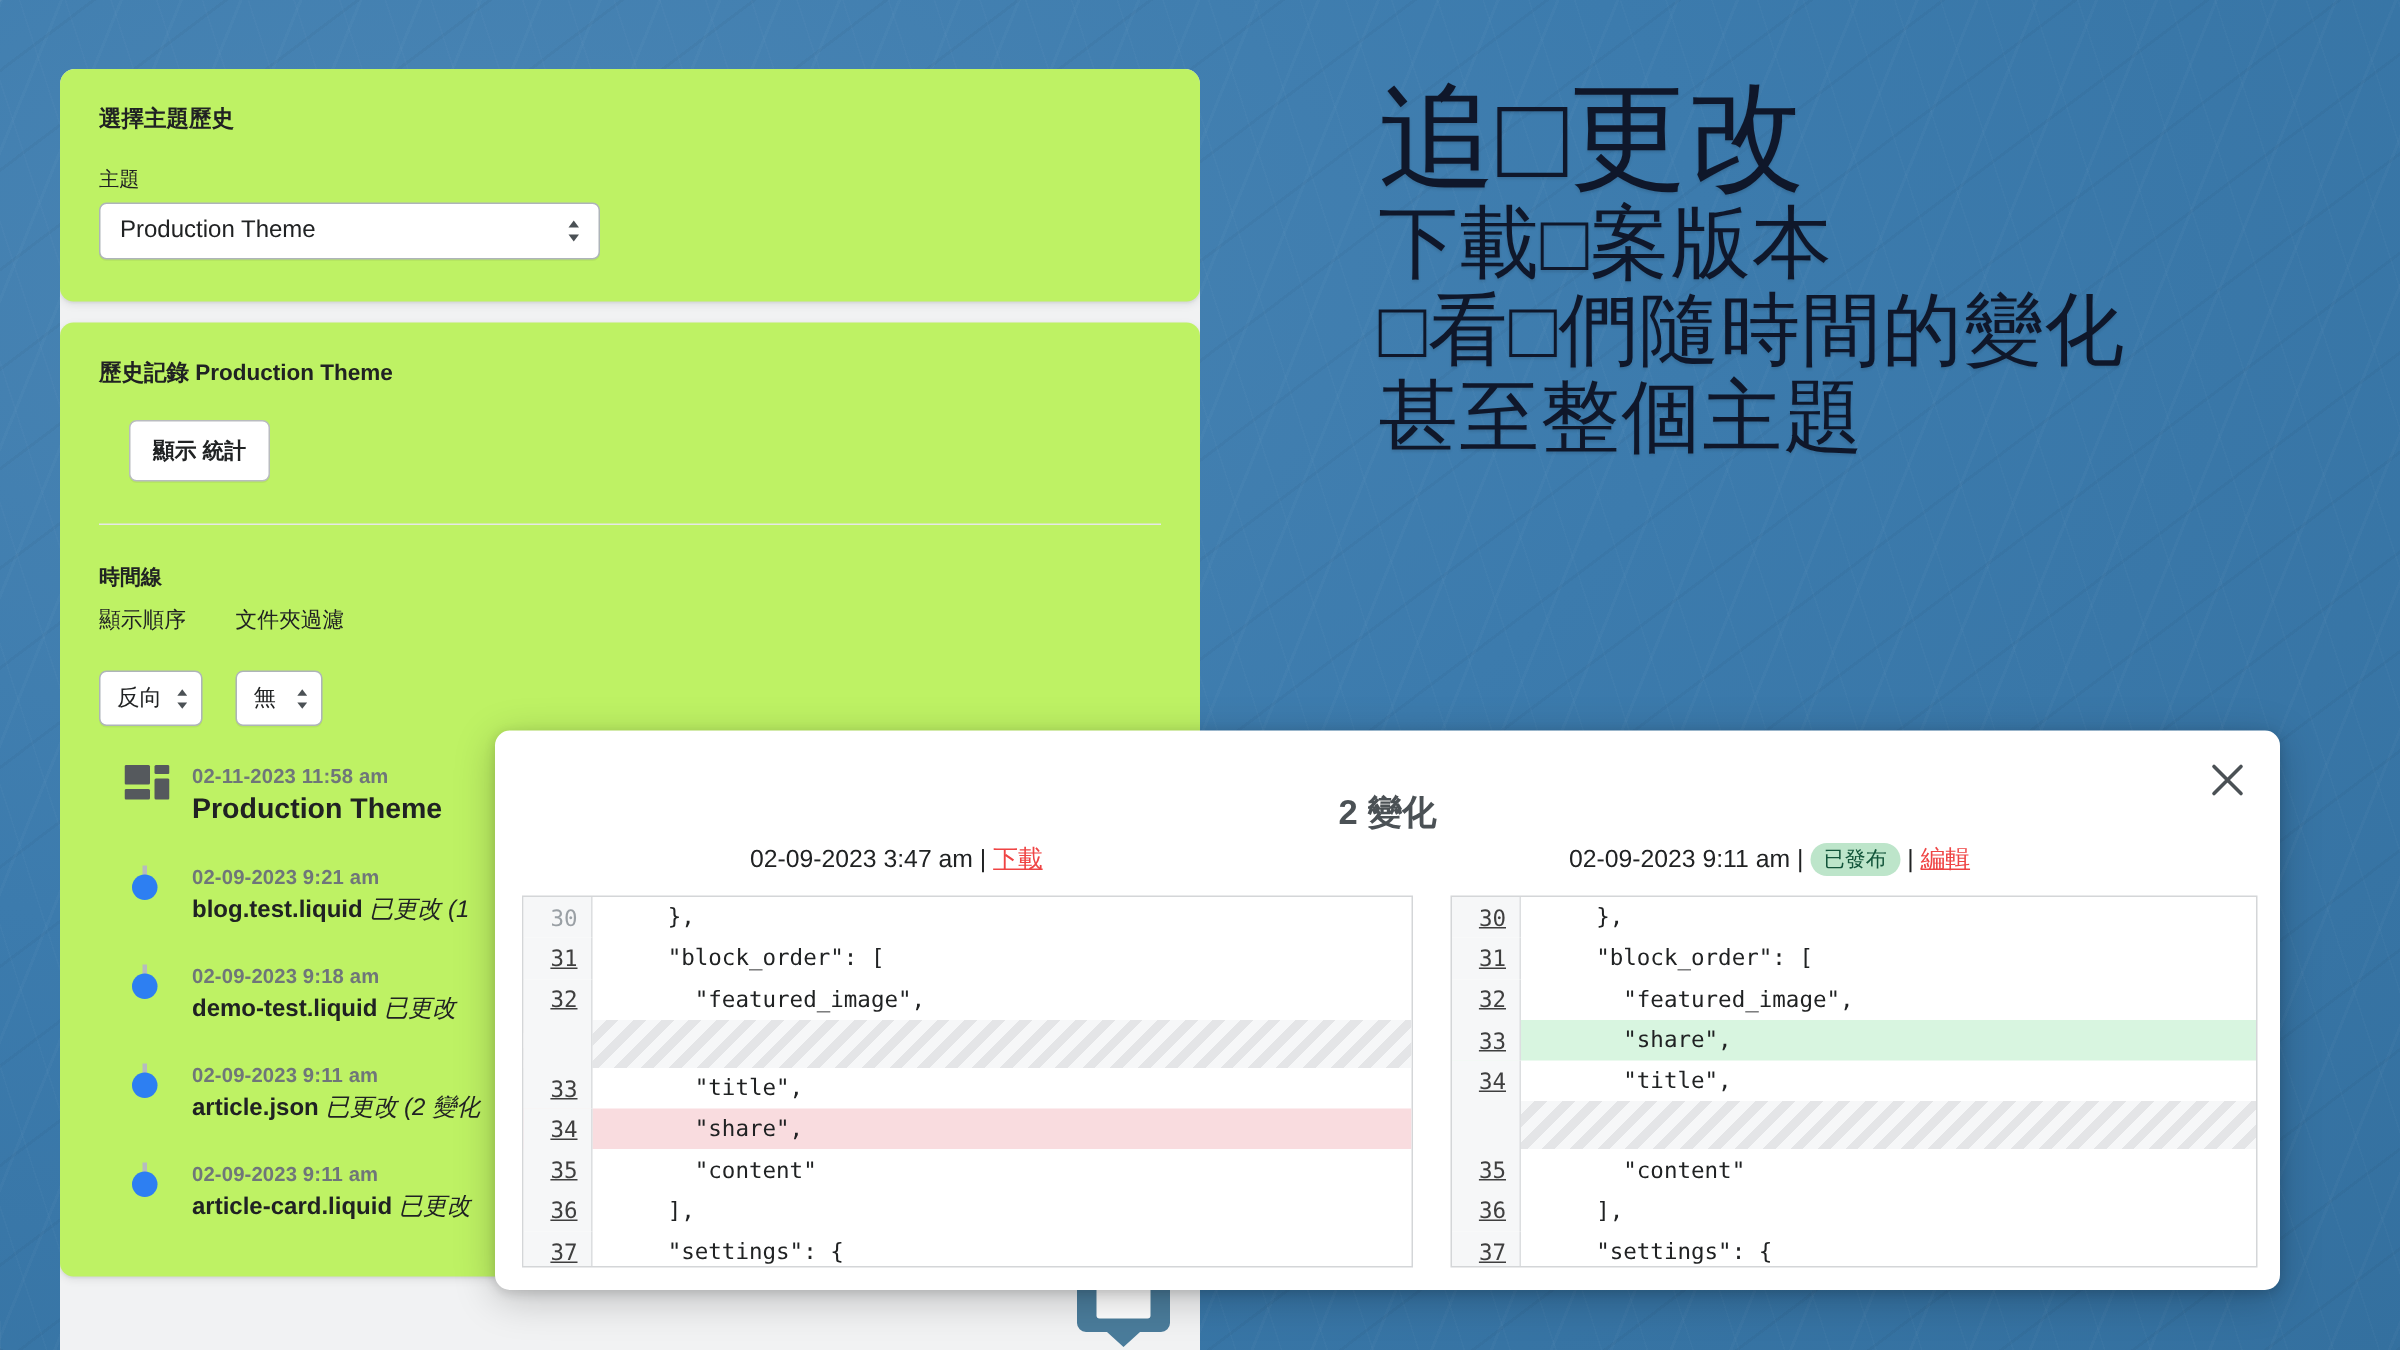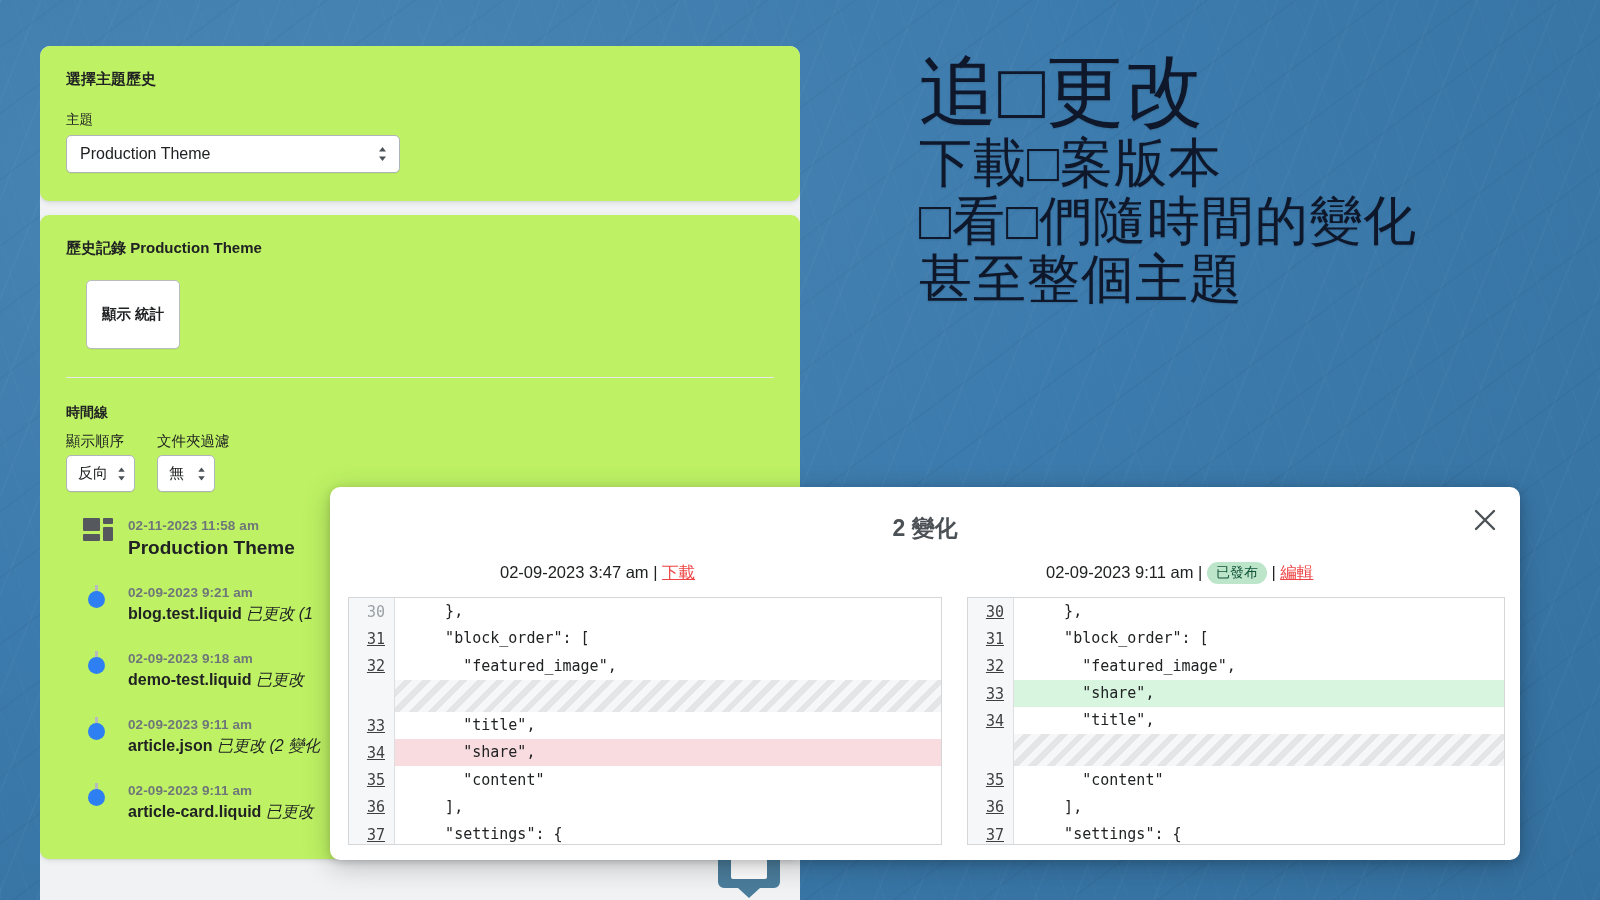--- a/index.html
+++ b/index.html
@@ -63,27 +63,27 @@
     position:absolute;right:12px;top:50%;transform:translateY(-50%);
     width:9px;height:16px;
   }
   .select-box.sm .caret{right:8px;height:15px;}
   #select-theme{width:332px;}
   #select-theme .val{width:100%;box-sizing:border-box;}
 
   #card-history{padding:24px 26px 10px 26px;}
   .btn{
     display:inline-block;border:1px solid #b9bcbf;border-radius:5px;background:#fff;
-    font-size:14.5px;color:#202223;padding:24px 15px;font-weight:600;
+    font-size:14.5px;color:#202223;padding:10px 15px;font-weight:600;
     box-shadow:0 1px 0 rgba(22,29,37,.05);
   }
   .divider{height:1px;background:#e6e7e8;margin:28px 0 0 0;}
   .sec-title{font-size:14px;font-weight:700;color:#202223;margin:26px 0 10px 0;}
   .filters{display:flex;gap:22px;margin-bottom:26px;}
-  .filters .f-label{font-size:14.5px;color:#202223;margin-bottom:4px;}
+  .filters .f-label{font-size:14.5px;color:#202223;margin-bottom:24px;}
 
   
   #timeline{position:relative;padding-left:0;}
   .tl-row{display:flex;align-items:flex-start;position:relative;min-height:36px;}
   .tl-gutter{width:62px;flex:0 0 62px;position:relative;}
   .tl-line{
     position:absolute;left:29px;top:0;bottom:-22px;width:3px;background:#b6bbc0;
   }
   .tl-dot{
     position:absolute;left:22px;top:6px;width:17px;height:17px;border-radius:50%;
@@ -102,21 +102,21 @@
   }
 
   
   #modal{
     position:absolute;left:330px;top:487px;width:1190px;height:373px;
     background:#fff;border-radius:10px;
     box-shadow:0 6px 28px rgba(0,0,0,.22),0 2px 8px rgba(0,0,0,.14);
     overflow:hidden;
   }
   #modal-title{
-    position:absolute;left:0;right:0;top:26px;text-align:center;
+    position:absolute;left:0;right:0;top:39px;text-align:center;
     font-size:23px;color:#4b5155;font-weight:700;
   }
   #modal-close{
     position:absolute;right:22px;top:20px;width:26px;height:26px;
   }
   .diff-head{
     position:absolute;top:75px;font-size:16.5px;color:#202223;white-space:nowrap;
   }
   #diff-head-left{left:170px;}
   #diff-head-right{left:716px;text-align:center;}

